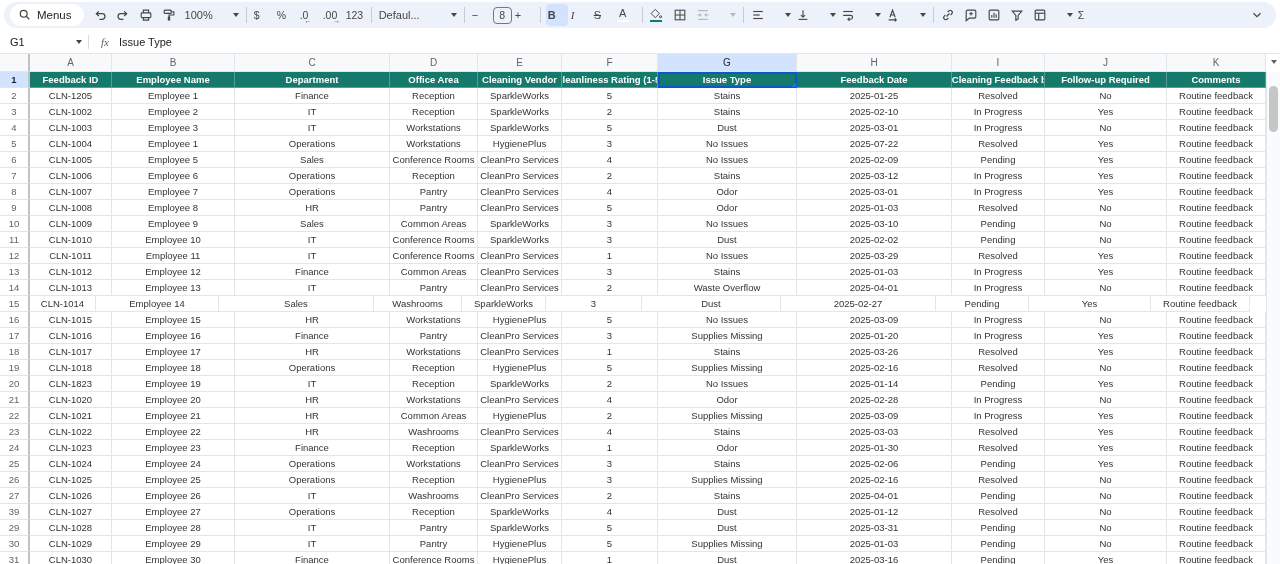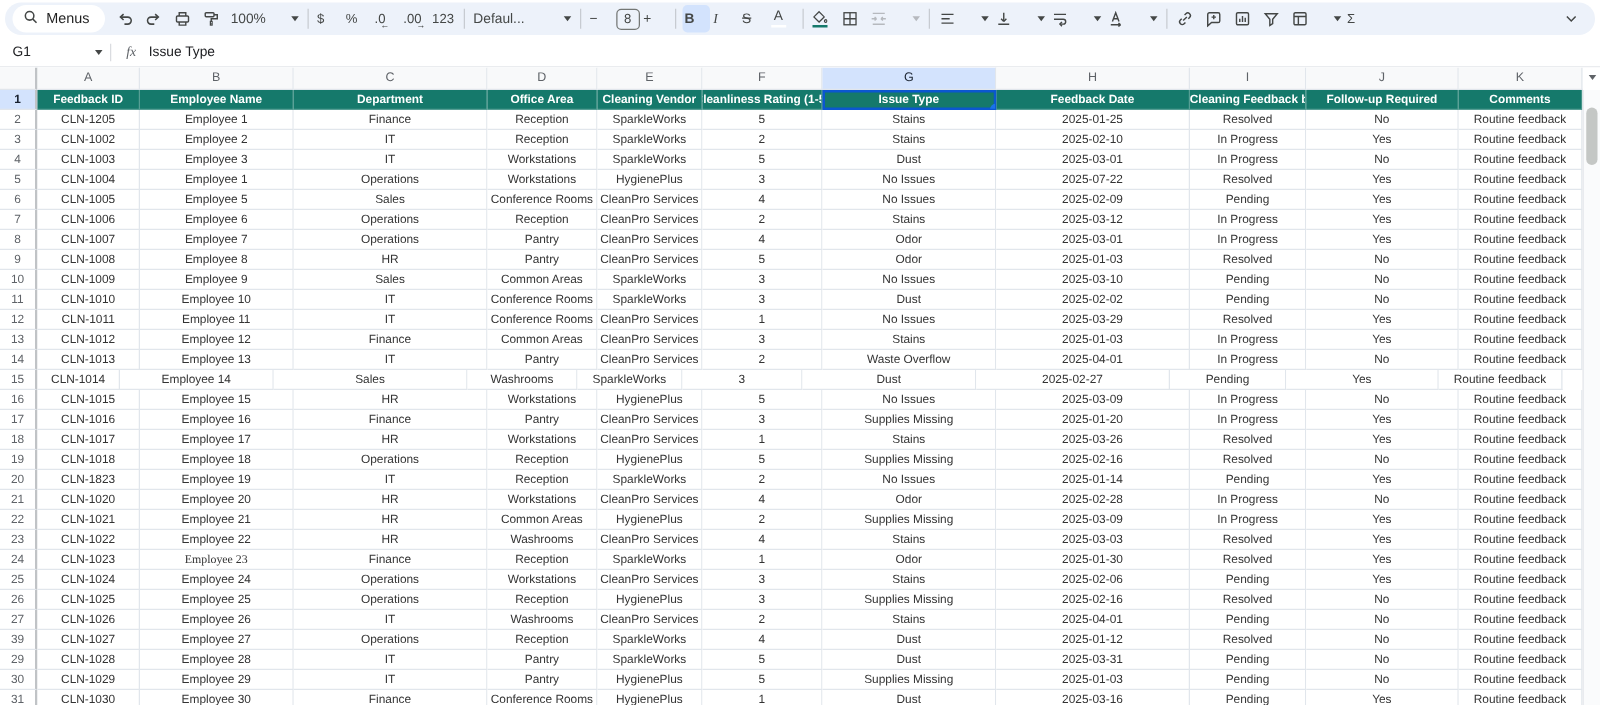--- a/index.html
+++ b/index.html
@@ -675,21 +675,21 @@
           <div class="cell" style="width: 96px;">4</div>
           <div class="cell" style="width: 139px;">Stains</div>
           <div class="cell" style="width: 155px;">2025-03-03</div>
           <div class="cell" style="width: 93px;">Resolved</div>
           <div class="cell" style="width: 122px;">Yes</div>
           <div class="cell" style="width: 99px;">Routine feedback</div>
         </div>
         <div class="srow">
           <div class="rownum">24</div>
           <div class="cell" style="width: 82px;">CLN-1023</div>
-          <div class="cell" style="width: 123px; font-family: Liberation Serif, serif;">Employee 23</div>
+          <div class="cell" style="width: 123px;">Employee 23</div>
           <div class="cell" style="width: 155px;">Finance</div>
           <div class="cell" style="width: 88px;">Reception</div>
           <div class="cell" style="width: 84px;">SparkleWorks</div>
           <div class="cell" style="width: 96px;">1</div>
           <div class="cell" style="width: 139px;">Odor</div>
           <div class="cell" style="width: 155px;">2025-01-30</div>
           <div class="cell" style="width: 93px;">Resolved</div>
           <div class="cell" style="width: 122px;">Yes</div>
           <div class="cell" style="width: 99px;">Routine feedback</div>
         </div>

